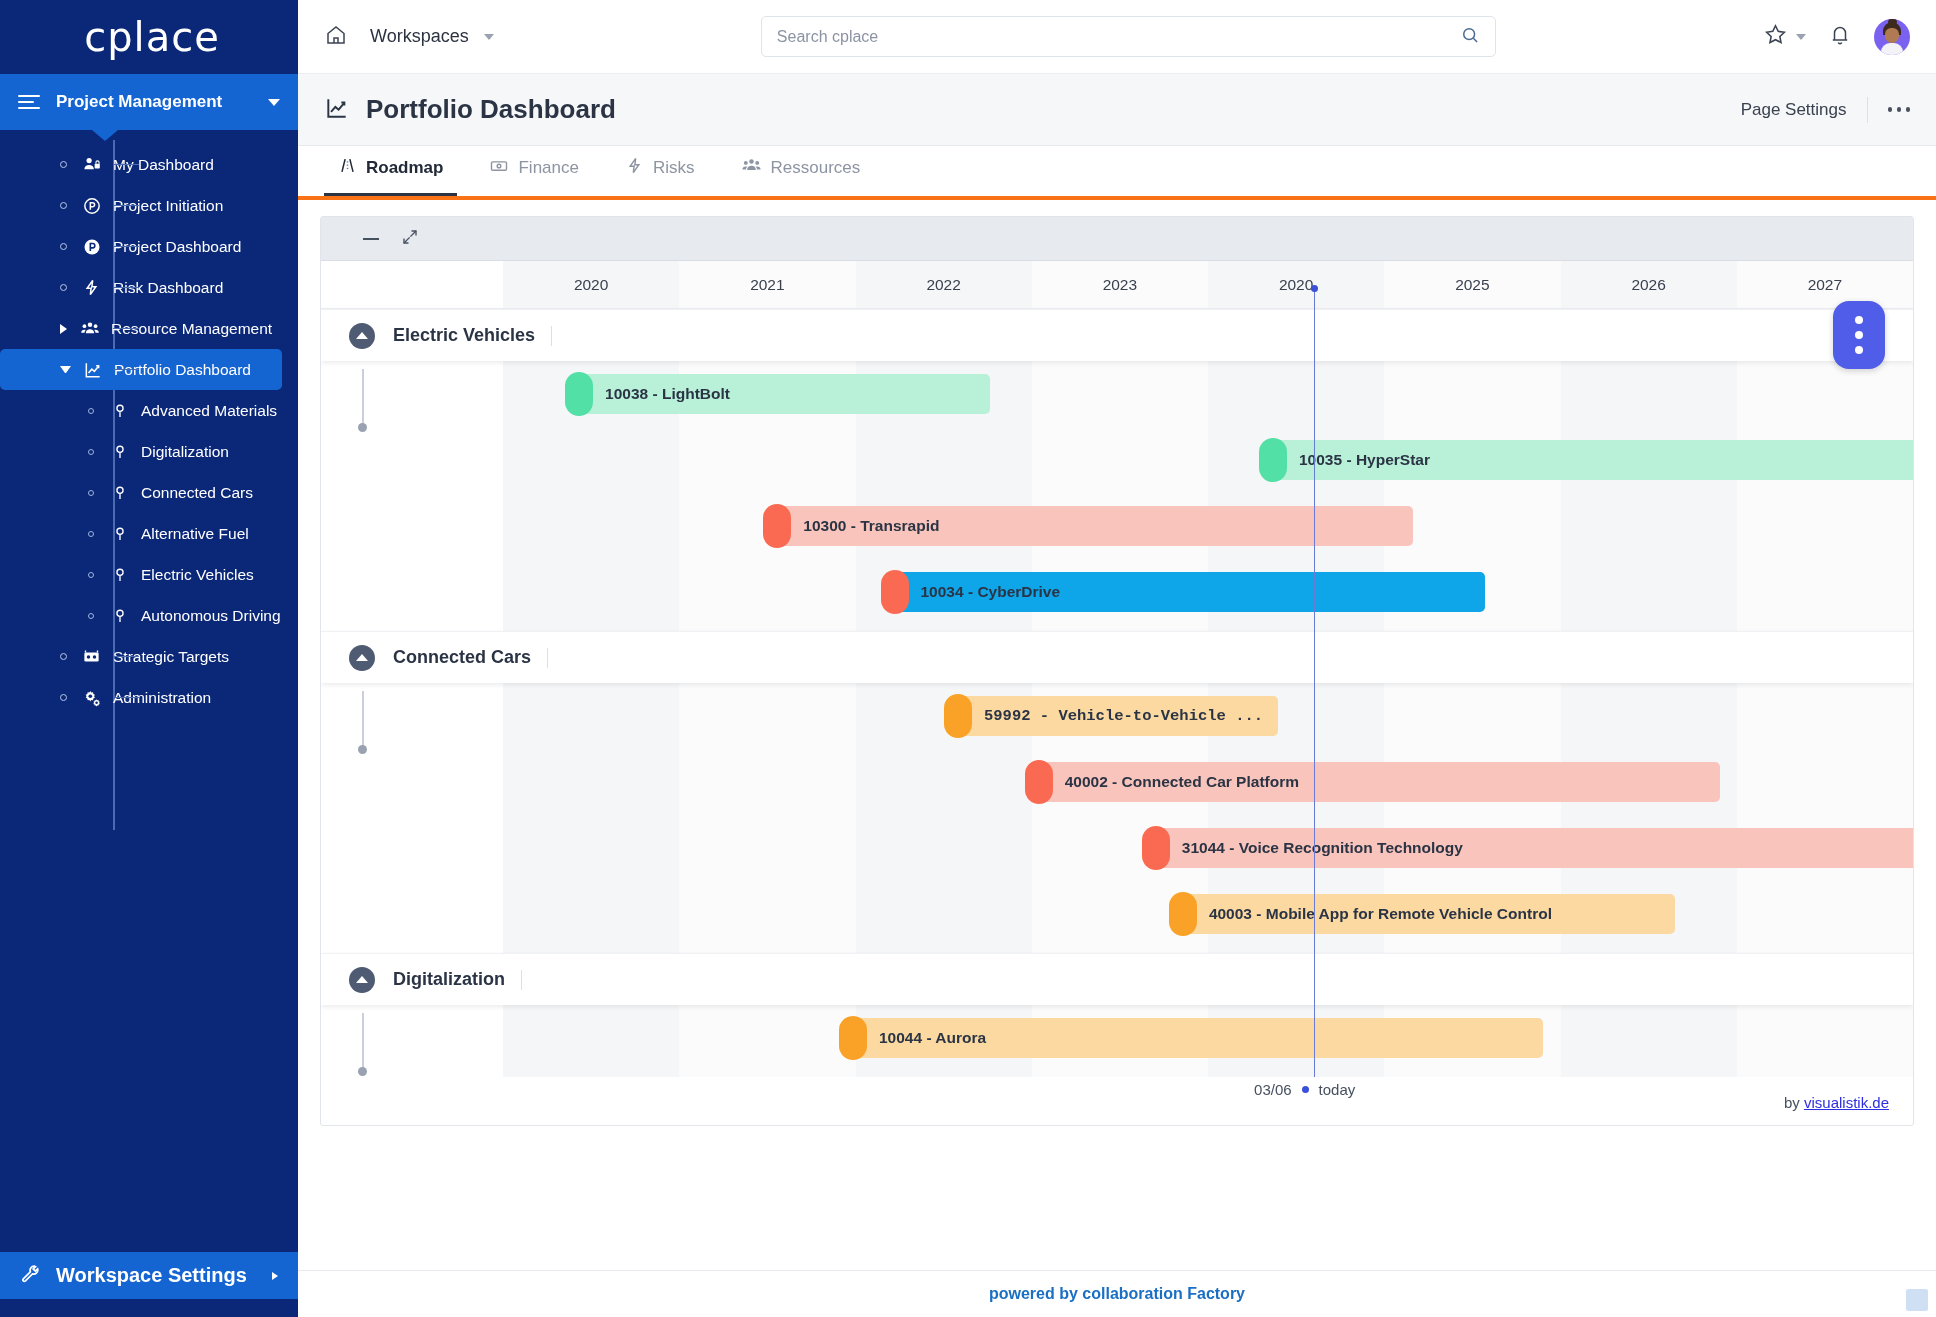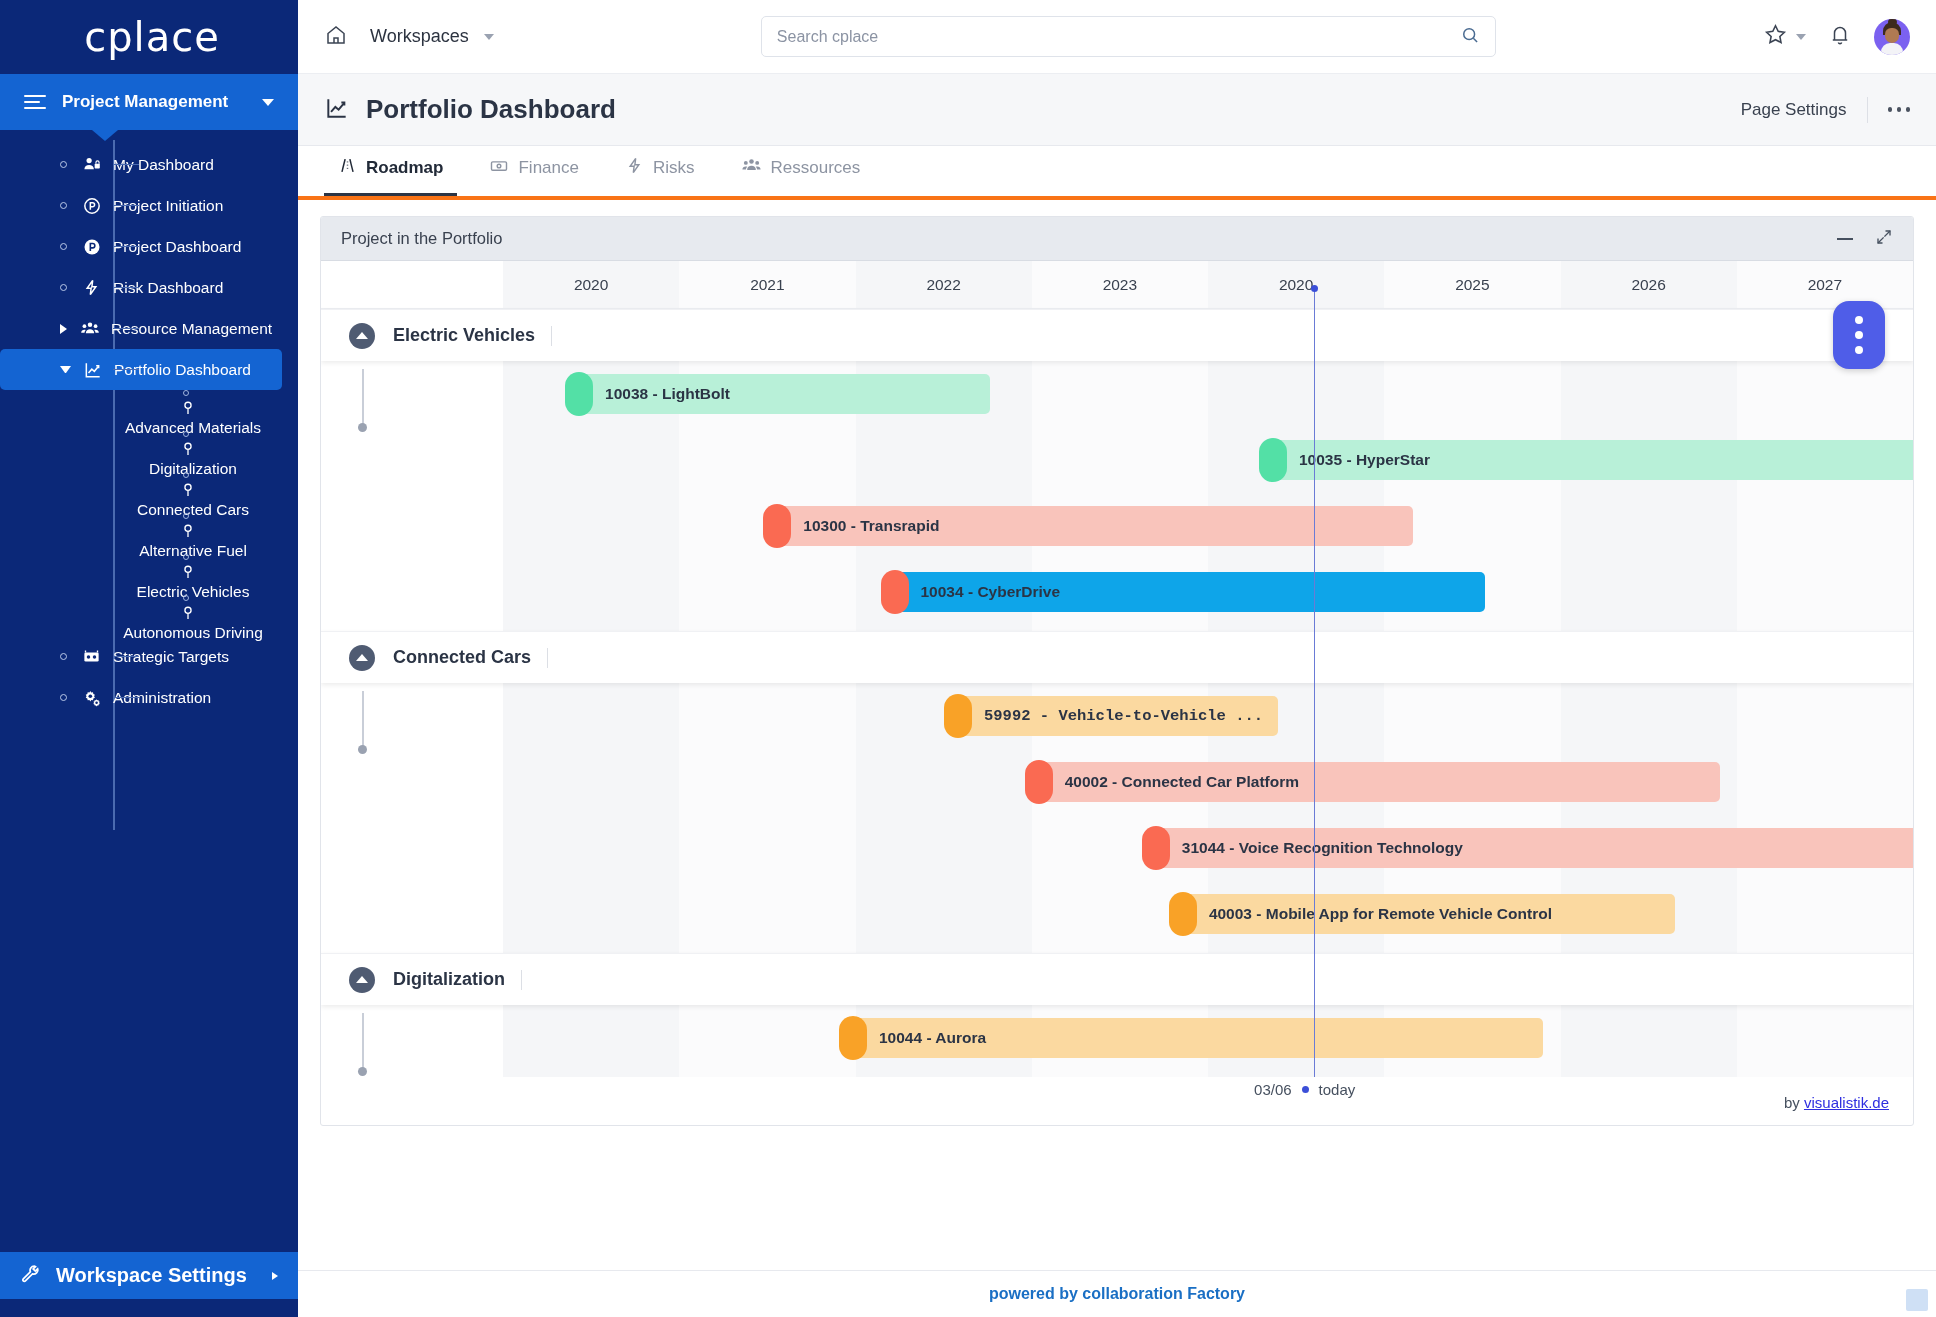--- a/index.html
+++ b/index.html
@@ -18,21 +18,21 @@
   .logo-area {
     height: 74px; background: #0b2878;
     display: flex; align-items: center; justify-content: center; margin-left: 6px;
   }
   .logo-text {
     color: #fff; font-size: 40px; letter-spacing: 1px;
     font-weight: 400; font-family: "DejaVu Sans", sans-serif;
   }
   .ws-header {
     height: 56px; background: #1464d2; display: flex; align-items: center;
-    padding: 0 24px; position: relative;
+    padding: 0 18px; position: relative;
   }
   .ws-header .burger { width: 22px; margin-right: 16px; }
   .ws-header .burger span {
     display:block; height:2.5px; background:#fff; border-radius:2px; margin:3.5px 0;
   }
   .ws-header .burger span:nth-child(1){width:22px}
   .ws-header .burger span:nth-child(2){width:16px}
   .ws-header .burger span:nth-child(3){width:22px}
   .ws-title { color:#fff; font-size:17px; font-weight:700; flex:1; }
   .caret-down {
@@ -69,21 +69,21 @@
   }
   .nav-icon {
     width:23px; height:18px; margin-right:10px; flex:0 0 23px;
     display:flex; align-items:center; justify-content:center;
   }
   .nav-icon svg { display:block; }
   .nav-label { color:#fff; font-size:15.5px; white-space:nowrap; }
   .nav-item.active {
     background:#1464d2; border-radius:5px; margin-right:16px;
   }
-  .nav-item.child { padding-left:88px; height:41px;flex-direction:column; }
+  .nav-item.child { padding-left:88px; height:41px; }
   .nav-item.child .bullet { width:6px;height:6px; border-color:#9fb3dd; margin-right:14px; flex:0 0 6px;}
   .ws-settings {
     position:absolute; bottom:18px; left:0; width:298px; height:47px;
     background:#1464d2; display:flex; align-items:center; padding:0 20px;
     cursor:pointer;
   }
   .ws-settings .lbl { color:#fff; font-size:20px; font-weight:700; flex:1; margin-left:14px; }
   .arrow-tiny {
     width:0;height:0;border-top:4px solid transparent;border-bottom:4px solid transparent;
     border-left:6px solid #fff;
@@ -550,21 +550,20 @@
             <path d="M22.4 16.6c0-2.2-1.6-3.5-3.9-3.5-.6 0-1.1.1-1.6.2.9.9 1.4 2 1.5 3.3z"></path>
           </svg>
         </span>
         <span>Ressources</span>
       </div>
     </div>
 
     <div class="content">
       <div class="widget">
         <div class="widget-head">
-          <span class="widget-title">Project in the Portfolio</span>
           <span class="w-btn">
               <span class="minus-ico"></span>
             </span>
           <span class="w-btn">
             <svg width="18" height="18" viewBox="0 0 24 24" fill="none" stroke="#46505f" stroke-width="1.8">
               <path d="M14 4h6v6"></path>
                 <path d="M20 4l-7.5 7.5"></path>
                 <path d="M10 20H4v-6"></path>
                 <path d="M4 20l7.5-7.5"></path>
             </svg>

